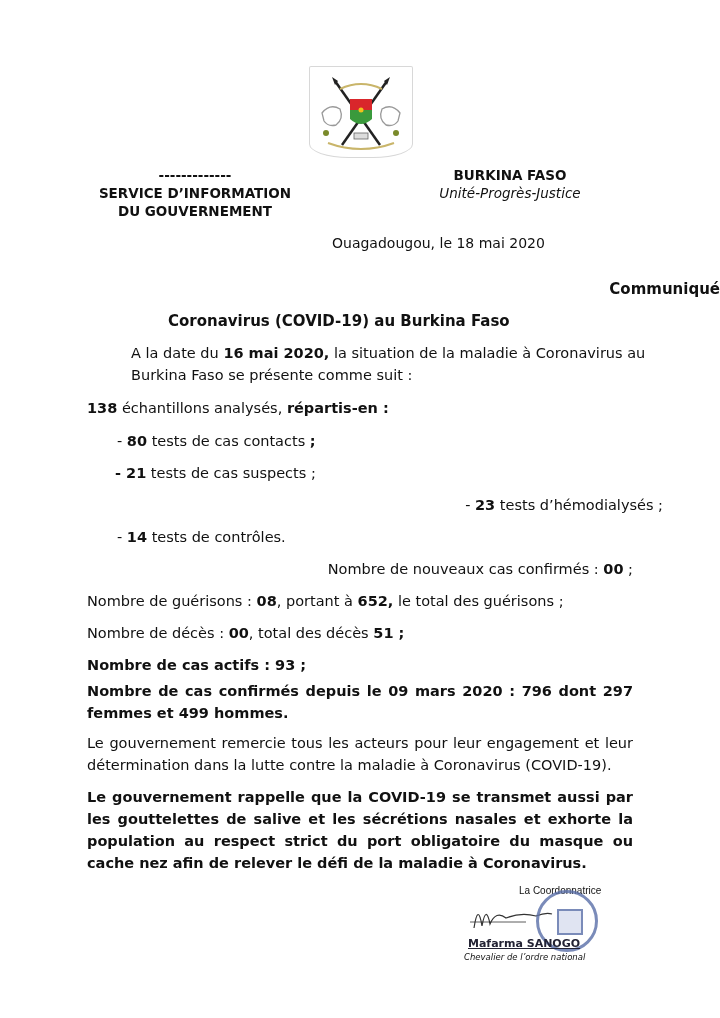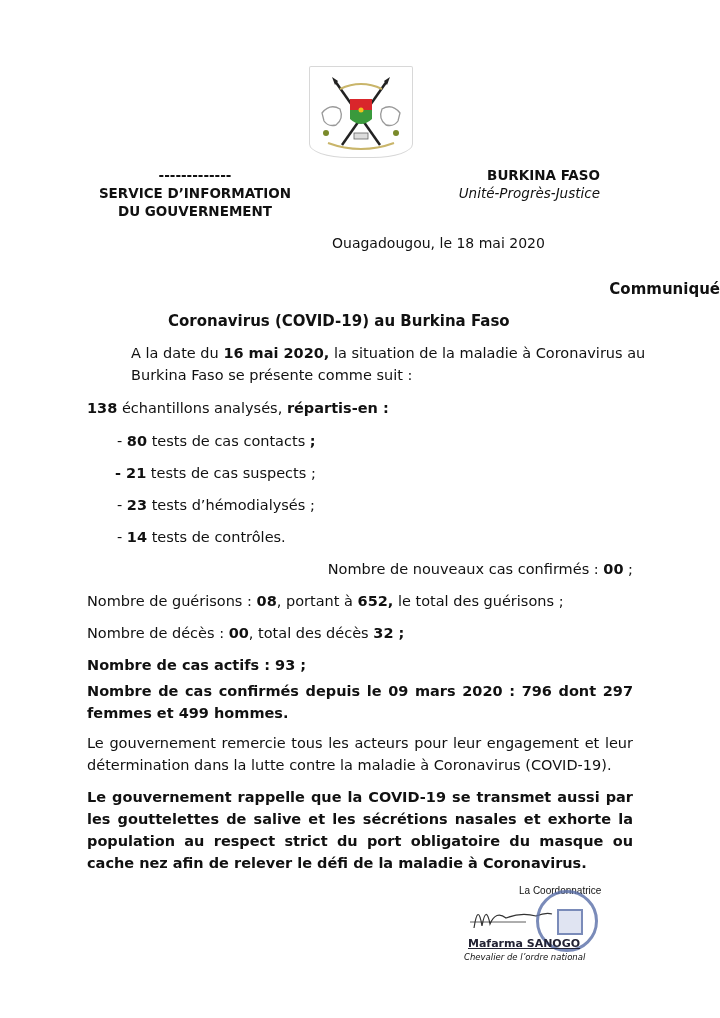--- a/index.html
+++ b/index.html
@@ -7,21 +7,21 @@
     width: 720px; height: 1018px; position: relative; overflow: hidden;
     font-family: "DejaVu Sans", "Liberation Sans", sans-serif;
     color: #111;
   }
   .abs { position: absolute; }
   .emblem {
     left: 309px; top: 66px; width: 102px; height: 90px;
     border: 1px solid #d8d8d8; border-radius: 2px 2px 40px 40px / 2px 2px 14px 14px;
   }
   .hdr-left { left: 95px; top: 166px; width: 200px; text-align: center; font-weight: bold; font-size: 13.5px; line-height: 18px; }
-  .hdr-right { left: 420px; top: 166px; width: 180px; text-align: right; font-size: 13.5px; line-height: 18px; }
+  .hdr-right { left: 420px; top: 166px; width: 180px; text-align: center; font-size: 13.5px; line-height: 18px; }
   .hdr-right .country { font-weight: bold; }
   .hdr-right .motto { font-style: italic; }
   .date { left: 332px; top: 235px; font-size: 14px; }
   .title1 { left: 0; width: 720px; top: 280px; text-align: right; font-weight: bold; font-size: 15px; }
   .title2 { left: 168px; top: 312px; font-weight: bold; font-size: 15px; }
   .body { left: 87px; width: 546px; font-size: 14.5px; line-height: 22px; }
   .just { text-align: justify; text-align-last: left; }
   b { font-weight: bold; }
   .list-item { font-size: 14.5px; }
   .sig { left: 456px; top: 880px; width: 170px; height: 90px; }
@@ -76,35 +76,35 @@
 <div class="abs body" style="top:397px;">
   <b>138</b><span> échantillons analysés, </span><b>répartis-en :</b>
 </div>
 
 <div class="abs body list-item" style="top:430px; left:117px;">
   <span>- </span><b>80</b><span> tests de cas contacts </span><b>;</b>
 </div>
 <div class="abs body list-item" style="top:462px; left:115px;">
   <b>- </b><b>21</b><span> tests de cas suspects ;</span>
 </div>
-<div class="abs body list-item" style="top:494px; left:117px;">
+<div class="abs body list-item" style="top:494px; left:117px;text-align:right;">
   <span>- </span><b>23</b><span> tests d’hémodialysés ;</span>
 </div>
 <div class="abs body list-item" style="top:526px; left:117px;">
   <span>- </span><b>14</b><span> tests de contrôles.</span>
 </div>
 
 <div class="abs body" style="top:558px;text-align:right;">
   <span>Nombre de nouveaux cas confirmés : </span><b>00</b><span> ;</span>
 </div>
 <div class="abs body" style="top:590px;">
   <span>Nombre de guérisons : </span><b>08</b><span>, portant à </span><b>652,</b><span> le total des guérisons ;</span>
 </div>
 <div class="abs body" style="top:622px;">
-  <span>Nombre de décès : </span><b>00</b><span>, total des décès </span><b>32 ;</b>
+  <span>Nombre de décès : </span><b>00</b><span>, total des décès </span><b>51 ;</b>
 </div>
 <div class="abs body" style="top:654px; font-weight:bold;">Nombre de cas actifs : 93 ;</div>
 <div class="abs body just" style="top:680px; font-weight:bold;">Nombre de cas confirmés depuis le 09 mars 2020 : 796 dont 297 femmes et 499 hommes.</div>
 
 <div class="abs body just" style="top:732px;">Le gouvernement remercie tous les acteurs pour leur engagement et leur détermination dans la lutte contre la maladie à Coronavirus (COVID-19).</div>
 
 <div class="abs body just" style="top:786px; font-weight:bold;">Le gouvernement rappelle que la COVID-19 se transmet aussi par les gouttelettes de salive et les sécrétions nasales et exhorte la population au respect strict du port obligatoire du masque ou cache nez afin de relever le défi de la maladie à Coronavirus.</div>
 
 <div class="abs sig">
   <div class="coord">La Coordonnatrice</div>

